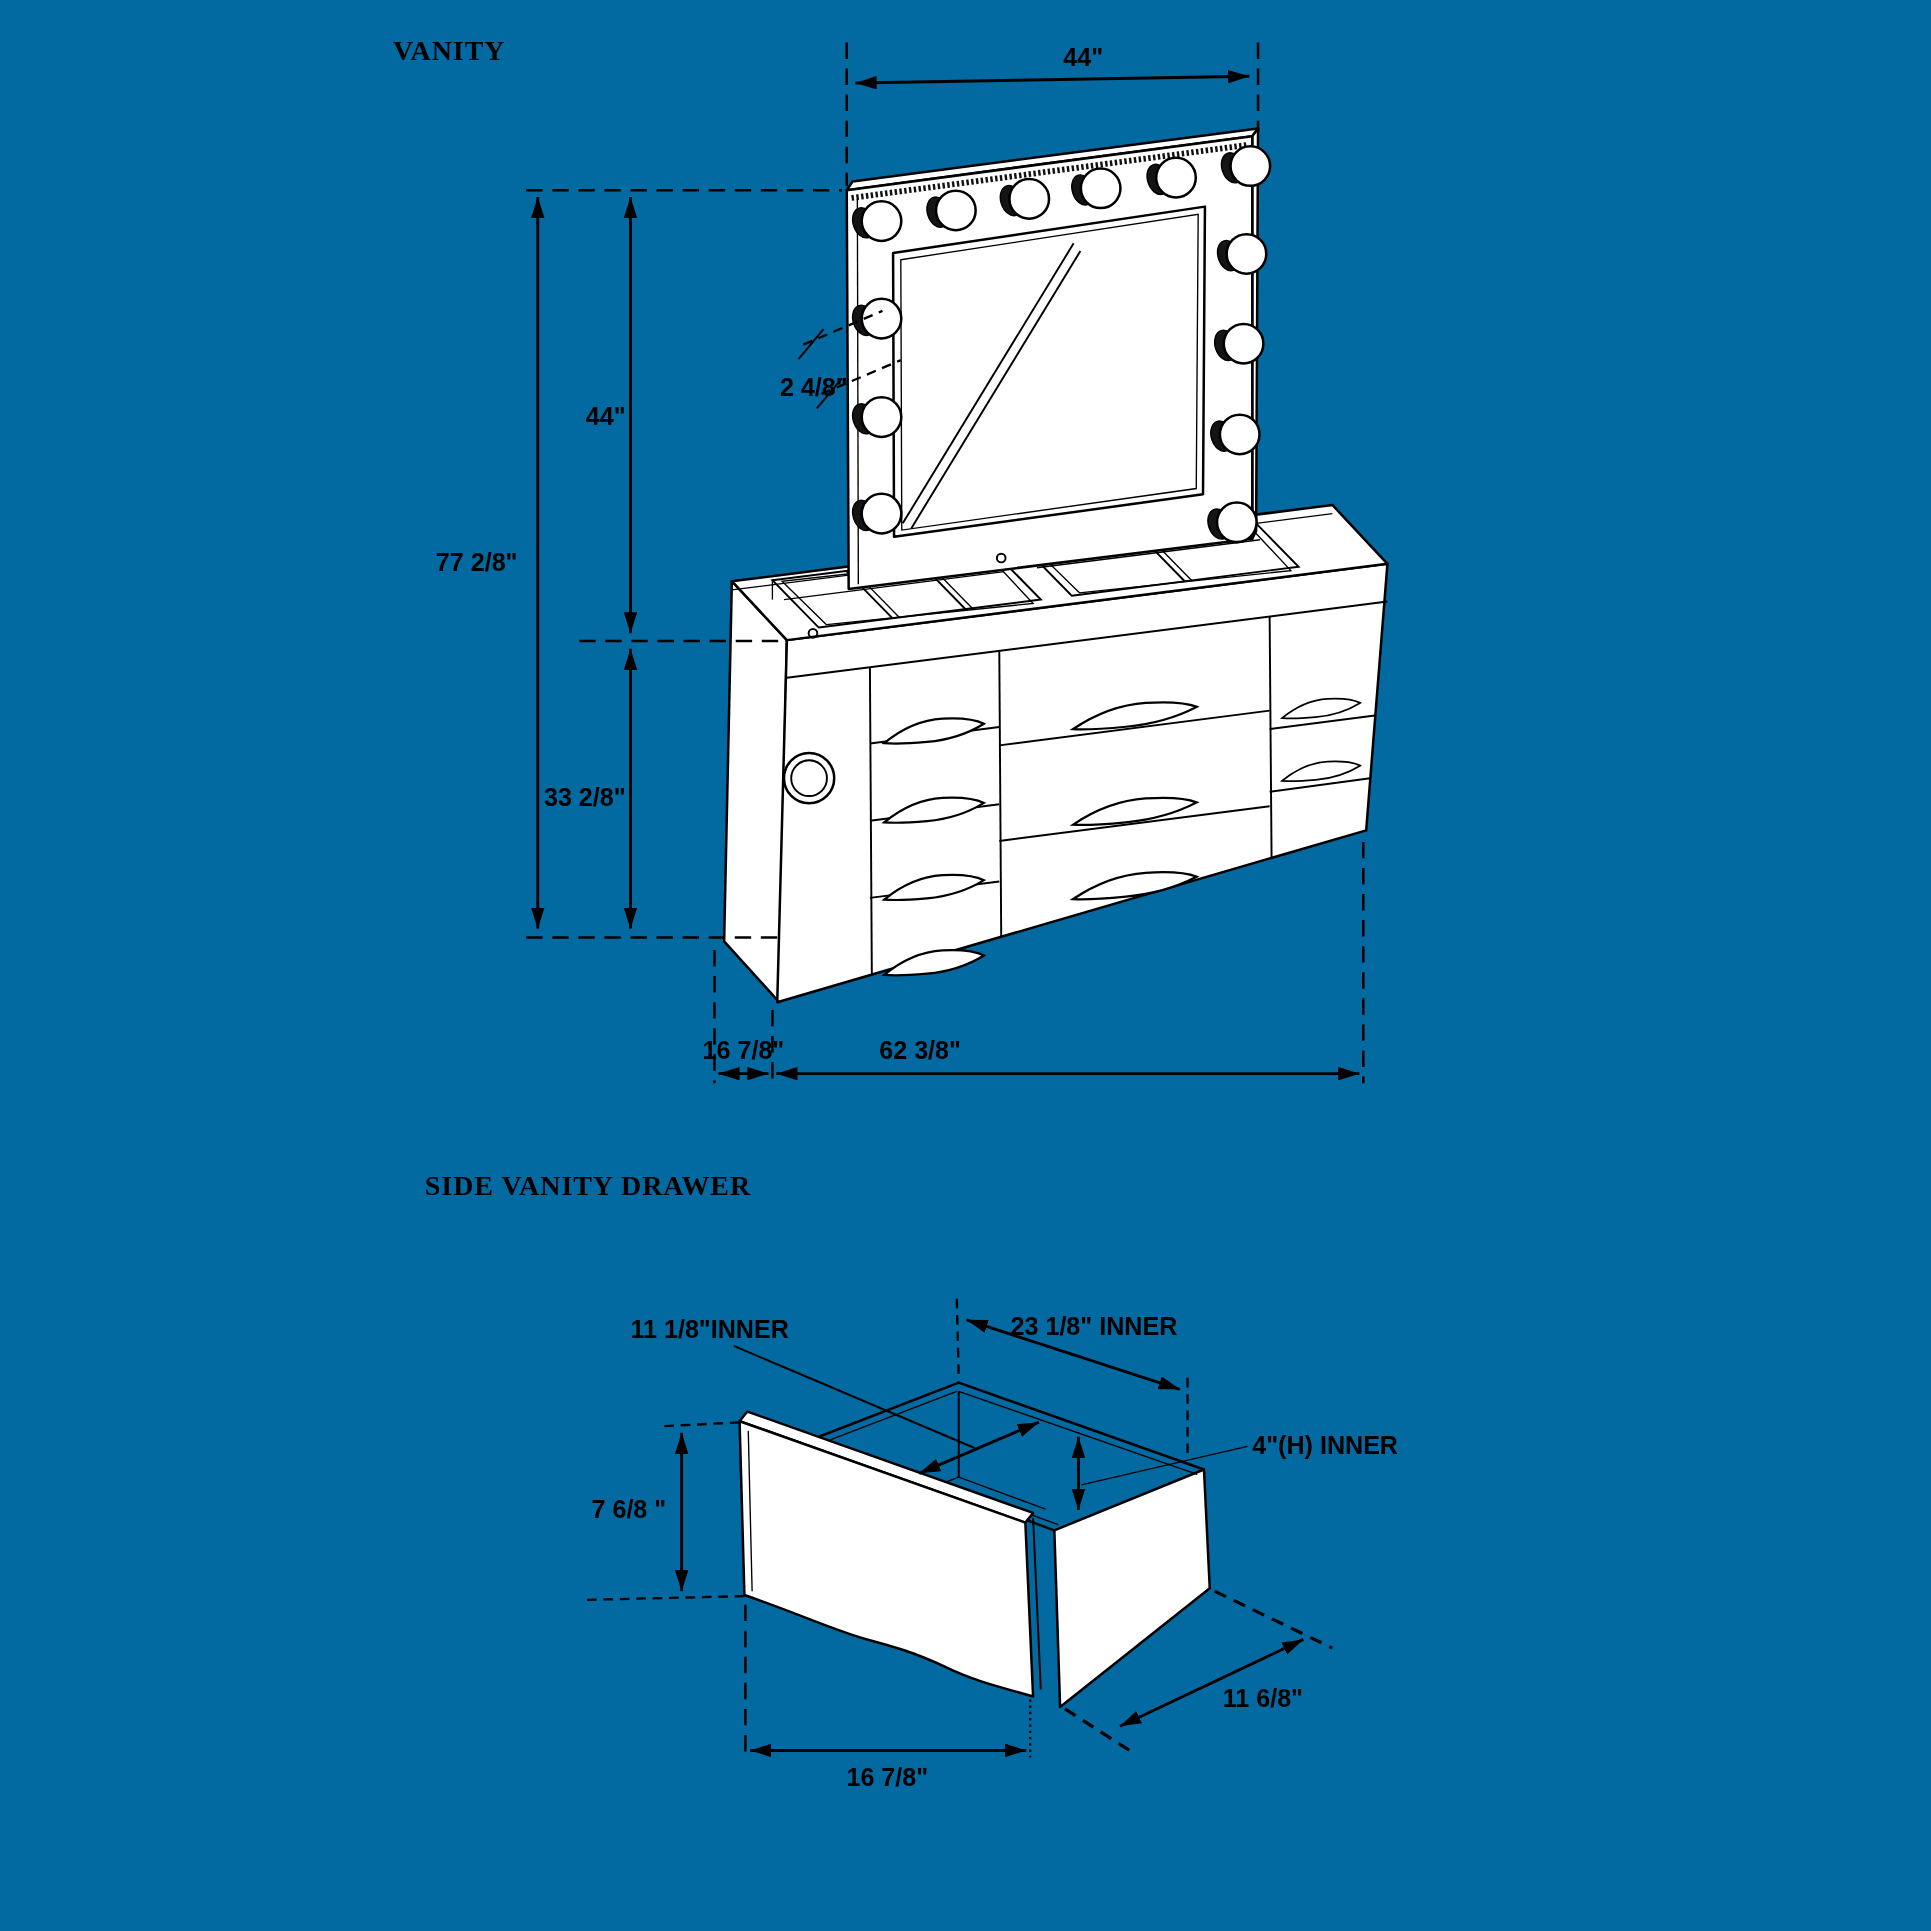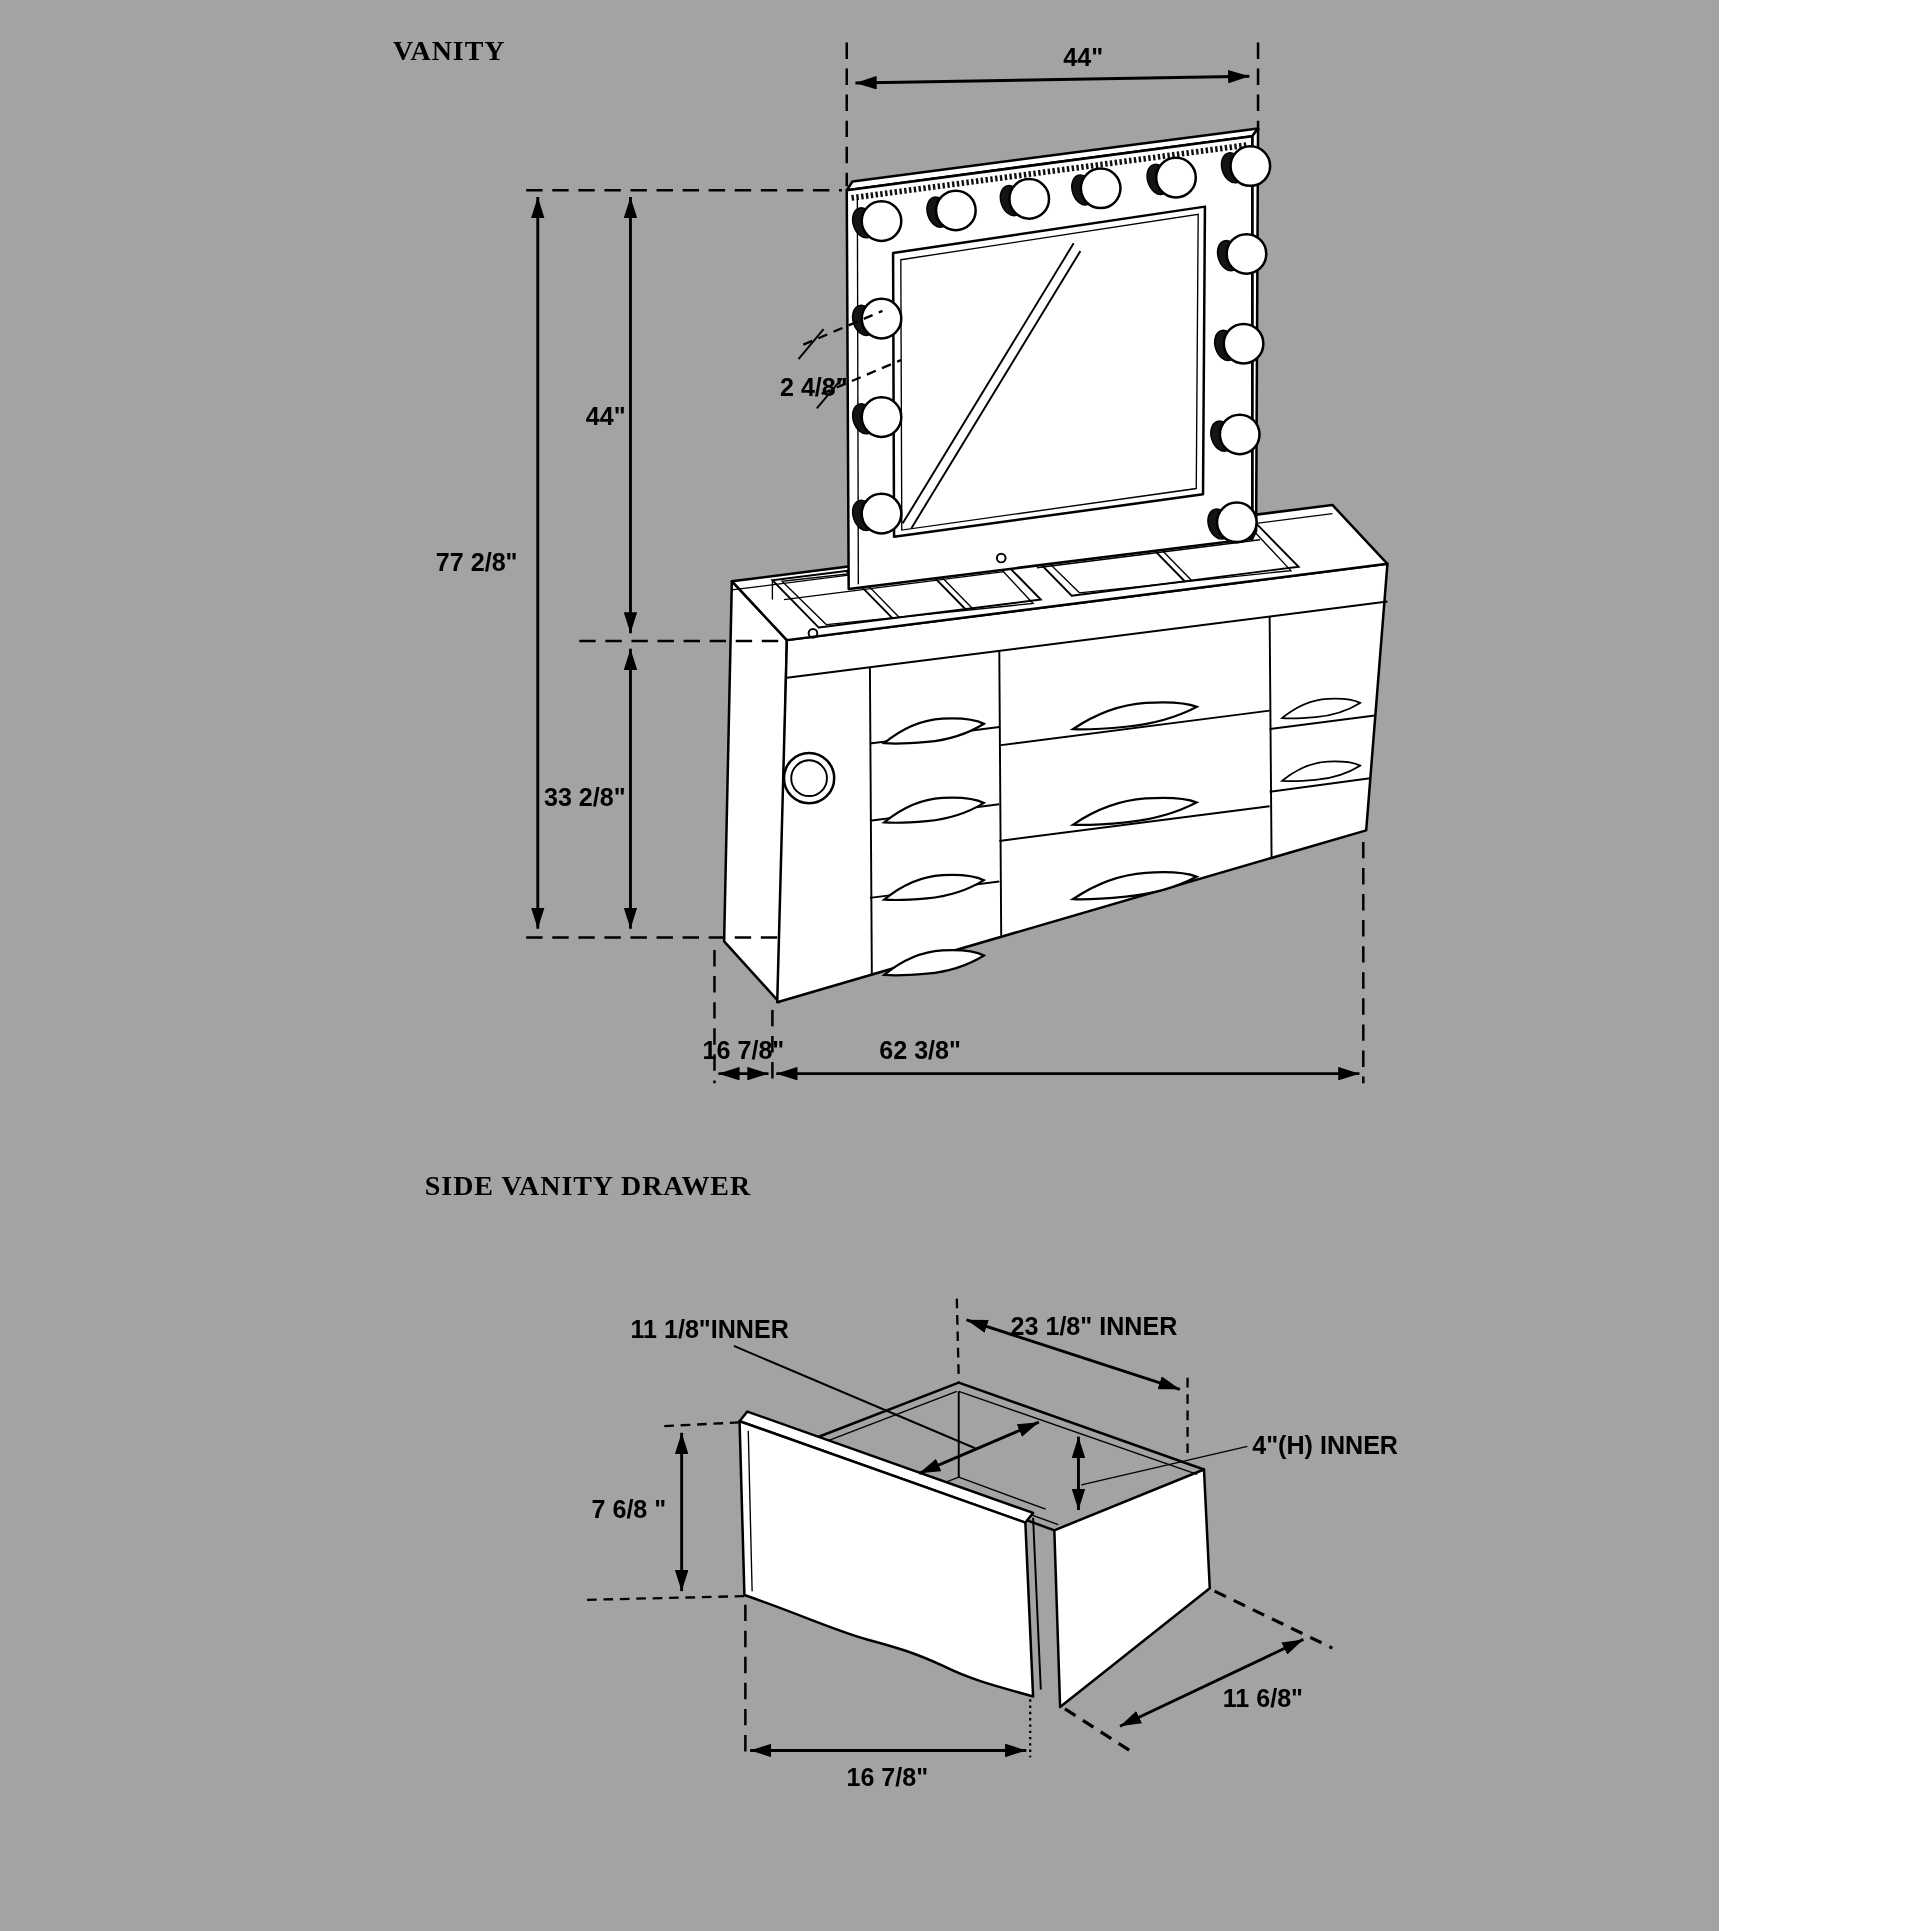--- a/index.html
+++ b/index.html
@@ -1,16 +1,16 @@
 <!DOCTYPE html>
 <html><head>
 <meta charset="utf-8">
 <style>
   html,body{margin:0;padding:0;background:#fff;}
-  .page{width:1719px;height:1931px;background:#a3a3a3;position:relative;font-family:"Liberation Sans",sans-serif;text-align:right;}
+  .page{width:1931px;height:1931px;background:#0369a1;position:relative;font-family:"Liberation Sans",sans-serif;text-align:right;}
   svg{display:block;}
   
   .ln   {stroke:#000;stroke-width:2.6;fill:none;stroke-linecap:round;stroke-linejoin:round;}
   .lnw  {stroke:#000;stroke-width:2.6;fill:#fff;stroke-linejoin:round;}
   .thin {stroke:#000;stroke-width:1.4;fill:none;}
   .med  {stroke:#000;stroke-width:2.0;fill:none;}
   .dim  {stroke:#000;stroke-width:3;fill:none;}
   .dash-long {stroke:#000;stroke-width:2.6;fill:none;stroke-dasharray:17 10;}
   .dash-med  {stroke:#000;stroke-width:2.4;fill:none;stroke-dasharray:10 7;}
   .dash-th   {stroke:#000;stroke-width:3.4;fill:none;stroke-dasharray:13 9;}

